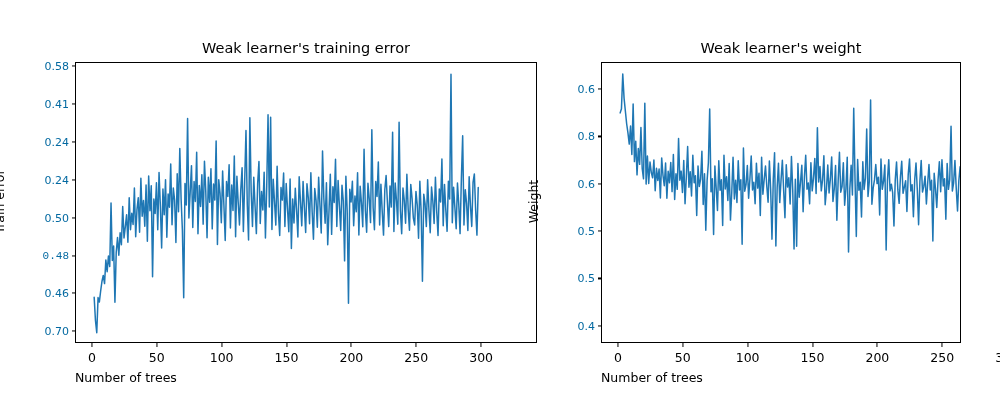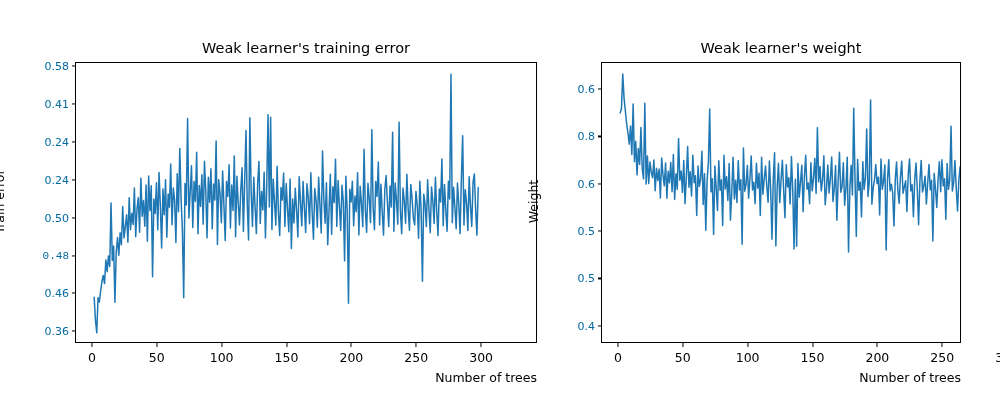--- a/index.html
+++ b/index.html
@@ -90,21 +90,21 @@
     height: 3.5px;
     background: #000000;
     transform: translateX(-50%);
   }
   .xlabel {
     position: absolute;
     top: 100%;
     margin-top: 27px;
     left: 0;
     width: 100%;
-    text-align: right;
+    text-align: left;
     font-size: 12.5px;
     color: #000000;
     white-space: nowrap;
   }
   .ylabel {
     position: absolute;
     transform-origin: 50% 50%;
     transform: rotate(-90deg);
     font-size: 12.5px;
     color: #000000;
@@ -121,21 +121,21 @@
   <div class="subplot" id="subplot-0" style="left:75px; top:62px; width:462px; height:281px;">
     <div class="ax-title">Weak learner's training error</div>
     <div class="plot-frame">
       <svg id="svg-0" width="423" height="281" viewBox="0 0 423 281" preserveAspectRatio="none">
         <polyline id="poly-0" fill="none" stroke="#1f77b4" stroke-width="1.5" stroke-linejoin="round" stroke-linecap="round" points="18.17,234.23 19.46,257.52 20.76,269.64 22.06,234.61 23.36,238.96 24.65,227.98 25.95,218.51 27.25,212.45 28.55,220.60 29.84,196.93 31.14,208.67 32.44,192.95 33.74,203.55 35.03,140.12 36.33,197.50 37.63,183.10 38.93,239.15 40.22,189.35 41.52,174.58 42.82,192.19 44.12,169.85 45.41,181.78 46.71,143.53 48.01,174.96 49.31,163.79 50.60,151.86 51.90,179.32 53.20,134.82 54.50,166.63 55.79,150.35 57.09,161.52 58.39,124.97 59.69,173.64 60.98,146.37 62.28,134.63 63.58,169.28 64.88,115.32 66.17,153.19 67.47,137.47 68.77,163.22 70.07,121.94 71.37,178.18 72.66,113.04 73.96,147.70 75.26,122.70 76.56,213.78 77.85,135.96 79.15,150.54 80.45,119.86 81.75,166.82 83.04,109.45 84.34,142.20 85.64,185.00 86.94,125.92 88.23,151.67 89.53,116.83 90.83,174.20 92.13,131.03 93.42,144.29 94.72,100.93 96.02,161.71 97.32,124.97 98.61,137.09 99.91,179.51 101.21,110.77 102.51,148.83 103.80,85.40 105.10,135.96 106.40,167.39 107.70,234.80 108.99,120.62 110.29,142.01 111.59,55.48 112.89,155.08 114.18,129.52 115.48,102.63 116.78,164.55 118.08,118.54 119.37,138.42 120.67,89.19 121.97,170.80 123.27,122.51 124.56,143.53 125.86,111.72 127.16,161.14 128.46,98.27 129.75,127.62 131.05,174.77 132.35,114.18 133.65,139.17 134.94,105.66 136.24,165.87 137.54,121.00 138.84,137.09 140.13,78.01 141.43,181.59 142.73,116.64 144.03,130.27 145.33,159.81 146.62,108.12 147.92,142.58 149.22,177.42 150.52,118.54 151.81,133.49 153.11,101.87 154.41,164.93 155.71,121.94 157.00,147.51 158.30,92.97 159.60,173.64 160.90,113.23 162.19,139.36 163.49,161.90 164.79,126.87 166.09,104.71 167.38,168.52 168.68,118.54 169.98,67.60 171.28,141.64 172.57,177.05 173.87,54.72 175.17,128.76 176.47,163.41 177.76,114.37 179.06,143.34 180.36,170.61 181.66,120.43 182.95,98.46 184.25,160.57 185.55,128.57 186.85,146.94 188.14,109.26 189.44,174.96 190.74,123.27 192.04,51.69 193.33,143.91 194.63,54.34 195.93,166.44 197.23,116.26 198.52,138.80 199.82,162.09 201.12,103.20 202.42,149.78 203.71,172.50 205.01,124.59 206.31,137.09 207.61,110.01 208.90,163.60 210.20,120.43 211.50,145.61 212.80,168.71 214.10,116.07 215.39,185.57 216.69,135.96 217.99,160.00 219.29,125.35 220.58,147.32 221.88,174.02 223.18,113.80 224.48,138.80 225.77,162.84 227.07,118.54 228.37,144.67 229.67,169.47 230.96,120.81 232.26,134.63 233.56,160.76 234.86,109.82 236.15,148.83 237.45,176.29 238.75,125.54 240.05,137.28 241.34,164.17 242.64,114.37 243.94,142.20 245.24,170.04 246.53,88.05 247.83,135.20 249.13,160.19 250.43,119.86 251.72,181.78 253.02,147.51 254.32,111.34 255.62,171.36 256.91,123.84 258.21,139.55 259.51,96.19 260.81,163.41 262.10,117.59 263.40,142.96 264.70,167.39 266.00,122.32 267.29,138.04 268.59,197.87 269.89,113.23 271.19,147.88 272.48,240.29 273.78,126.30 275.08,138.99 276.38,118.35 277.67,162.65 278.97,133.12 280.27,148.83 281.57,109.82 282.87,171.93 284.16,123.27 285.46,140.12 286.76,163.79 288.06,86.35 289.35,147.32 290.65,169.28 291.95,120.24 293.25,136.14 294.54,159.62 295.84,66.65 297.14,144.67 298.44,166.82 299.73,118.54 301.03,133.49 302.33,99.03 303.63,162.09 304.92,121.19 306.22,148.64 307.52,172.12 308.82,126.49 310.11,112.48 311.41,139.36 312.71,163.60 314.01,122.89 315.30,144.10 316.60,69.30 317.90,168.52 319.20,120.05 320.49,137.66 321.79,161.14 323.09,59.27 324.39,147.51 325.68,170.80 326.98,124.97 328.28,137.28 329.58,160.19 330.87,111.34 332.17,145.99 333.47,167.20 334.77,121.38 336.06,135.20 337.36,155.08 338.66,161.90 339.96,128.38 341.25,142.01 342.55,175.34 343.85,118.16 345.15,148.64 346.44,218.32 347.74,131.22 349.04,140.31 350.34,163.60 351.63,116.83 352.93,146.94 354.23,169.66 355.53,124.03 356.83,138.04 358.12,160.57 359.42,114.18 360.72,148.45 362.02,172.50 363.31,126.11 364.61,138.99 365.91,96.00 367.21,162.84 368.50,121.38 369.80,146.94 371.10,168.33 372.40,118.35 373.69,135.96 374.99,11.36 376.29,159.81 377.59,124.22 378.88,144.48 380.18,165.68 381.48,120.05 382.78,141.83 384.07,170.61 385.37,116.07 386.67,72.71 387.97,162.09 389.26,126.68 390.56,140.12 391.86,167.39 393.16,113.80 394.45,142.77 395.75,163.41 397.05,119.48 398.35,110.96 399.64,146.75 400.94,172.12 402.24,124.59 403.54,NaN 404.83,NaN 406.13,NaN"></polyline>
       </svg>
     </div>
     <div class="ylabel" style="left:-76px; top:50%; width:120px; margin-left:-60px; margin-top:-9px;">Train error</div>
     <div class="xlabel">Number of trees</div>
     <div class="ticks" id="ticks-0">
-        <div class="ytick-label" style="top: 269.26px;">0.36</div>
+        <div class="ytick-label" style="top: 269.26px;">0.70</div>
         <div class="ytick-mark" style="top: 269.26px;"></div>
         <div class="ytick-label" style="top: 231.389px; text-align: right;">0.46</div>
         <div class="ytick-mark" style="top: 231.389px;"></div>
         <div class="ytick-label" style="top: 193.519px; font-family: Liberation Mono, monospace;">0.48</div>
         <div class="ytick-mark" style="top: 193.519px;"></div>
         <div class="ytick-label" style="top: 155.648px;">0.50</div>
         <div class="ytick-mark" style="top: 155.648px;"></div>
         <div class="ytick-label" style="top: 117.778px;">0.24</div>
         <div class="ytick-mark" style="top: 117.778px;"></div>
         <div class="ytick-label" style="top: 79.907px;">0.24</div>

